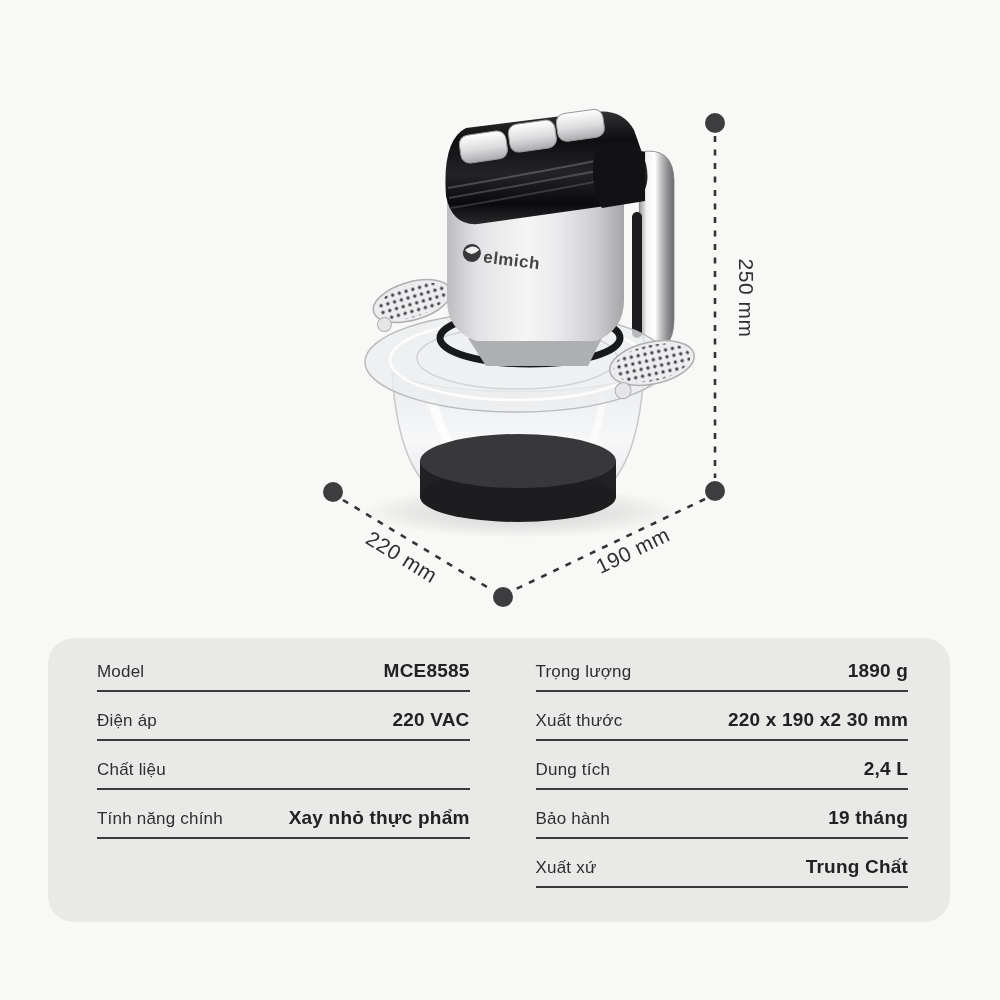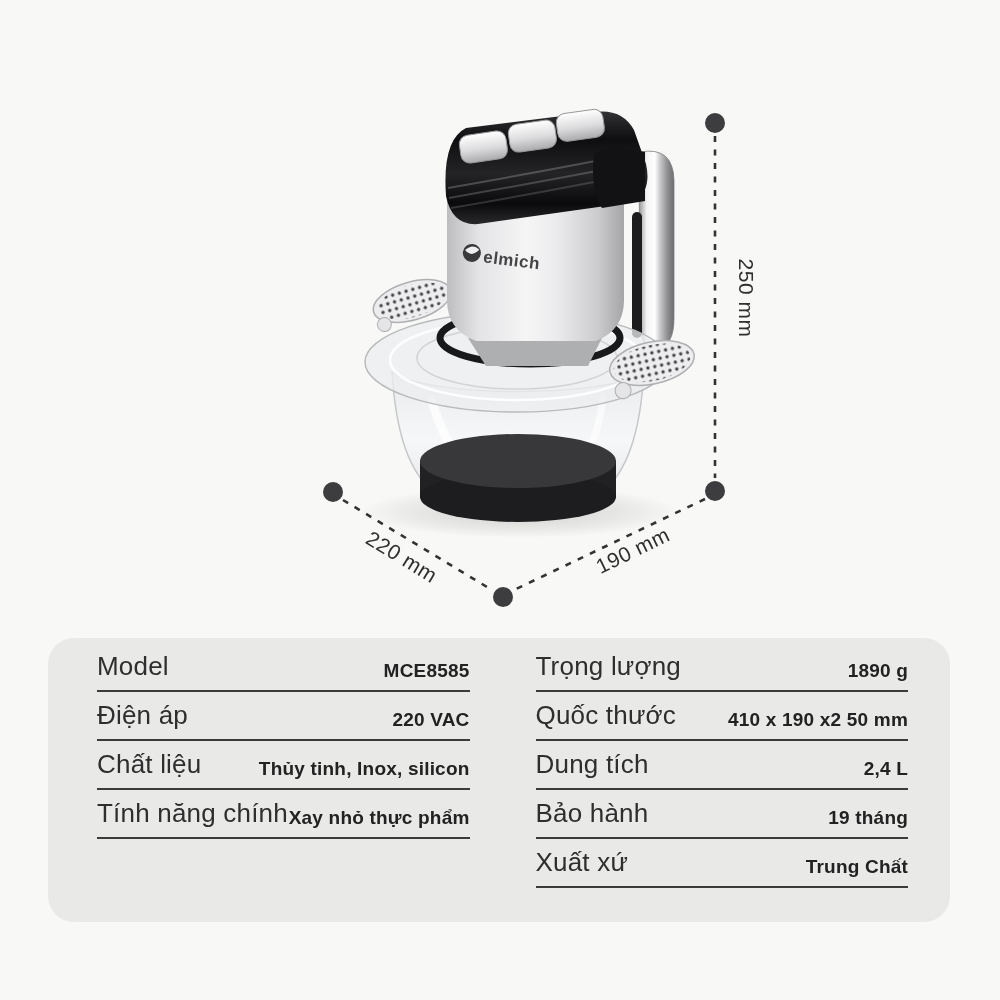--- a/index.html
+++ b/index.html
@@ -5,21 +5,21 @@
   html,body{margin:0;padding:0;background:#f8f8f7;}
   .stage{position:relative;width:1000px;height:1000px;background:#f8f8f7;overflow:hidden;
          font-family:"Liberation Sans",sans-serif;color:#2c2c2c;}
   .product-svg{position:absolute;left:0;top:0;}
   .spec-panel{position:absolute;left:48px;top:638px;width:902px;height:284px;
               background:#e9e9e8;border-radius:26px;box-sizing:border-box;
               display:flex;gap:66px;padding:5px 42px 0 49px;}
   .spec-col{flex:1;min-width:0;}
   .spec-row{height:49px;display:flex;justify-content:space-between;align-items:flex-end;
             box-sizing:border-box;padding-bottom:8px;border-bottom:2px solid #3b3b3b;}
-  .spec-label{font-size:26px;font-weight:400;color:#2e2e2e;letter-spacing:.2px;white-space:nowrap;}
+  .spec-label{font-size:17px;font-weight:400;color:#2e2e2e;letter-spacing:.2px;white-space:nowrap;}
   .spec-value{font-size:19px;font-weight:700;color:#222;letter-spacing:.2px;white-space:nowrap;}
   .dim-label{font-size:21px;font-weight:500;fill:#2f2f2f;letter-spacing:.5px;}
   .dash{stroke:#333;stroke-width:2.6;stroke-dasharray:6 7.5;fill:none;}
   .dot{fill:#3d3d3f;}
 </style>
 </head>
 <body>
 
 <div class="stage">
 
@@ -154,35 +154,34 @@
       <div class="spec-row">
         <span class="spec-label">Model</span>
         <span class="spec-value">MCE8585</span>
       </div>
       <div class="spec-row">
         <span class="spec-label">Điện áp</span>
         <span class="spec-value">220 VAC</span>
       </div>
       <div class="spec-row">
         <span class="spec-label">Chất liệu</span>
-        <span class="spec-value">Thủy tinh, Inox, silicon</span>
       </div>
       <div class="spec-row">
         <span class="spec-label">Tính năng chính</span>
         <span class="spec-value">Xay nhỏ thực phẩm</span>
       </div>
     </div>
     <div class="spec-col">
       <div class="spec-row">
         <span class="spec-label">Trọng lượng</span>
         <span class="spec-value">1890 g</span>
       </div>
       <div class="spec-row">
-        <span class="spec-label">Quốc thước</span>
-        <span class="spec-value">410 x 190 x2 50 mm</span>
+        <span class="spec-label">Xuất thước</span>
+        <span class="spec-value">220 x 190 x2 30 mm</span>
       </div>
       <div class="spec-row">
         <span class="spec-label">Dung tích</span>
         <span class="spec-value">2,4 L</span>
       </div>
       <div class="spec-row">
         <span class="spec-label">Bảo hành</span>
         <span class="spec-value">19 tháng</span>
       </div>
       <div class="spec-row">

